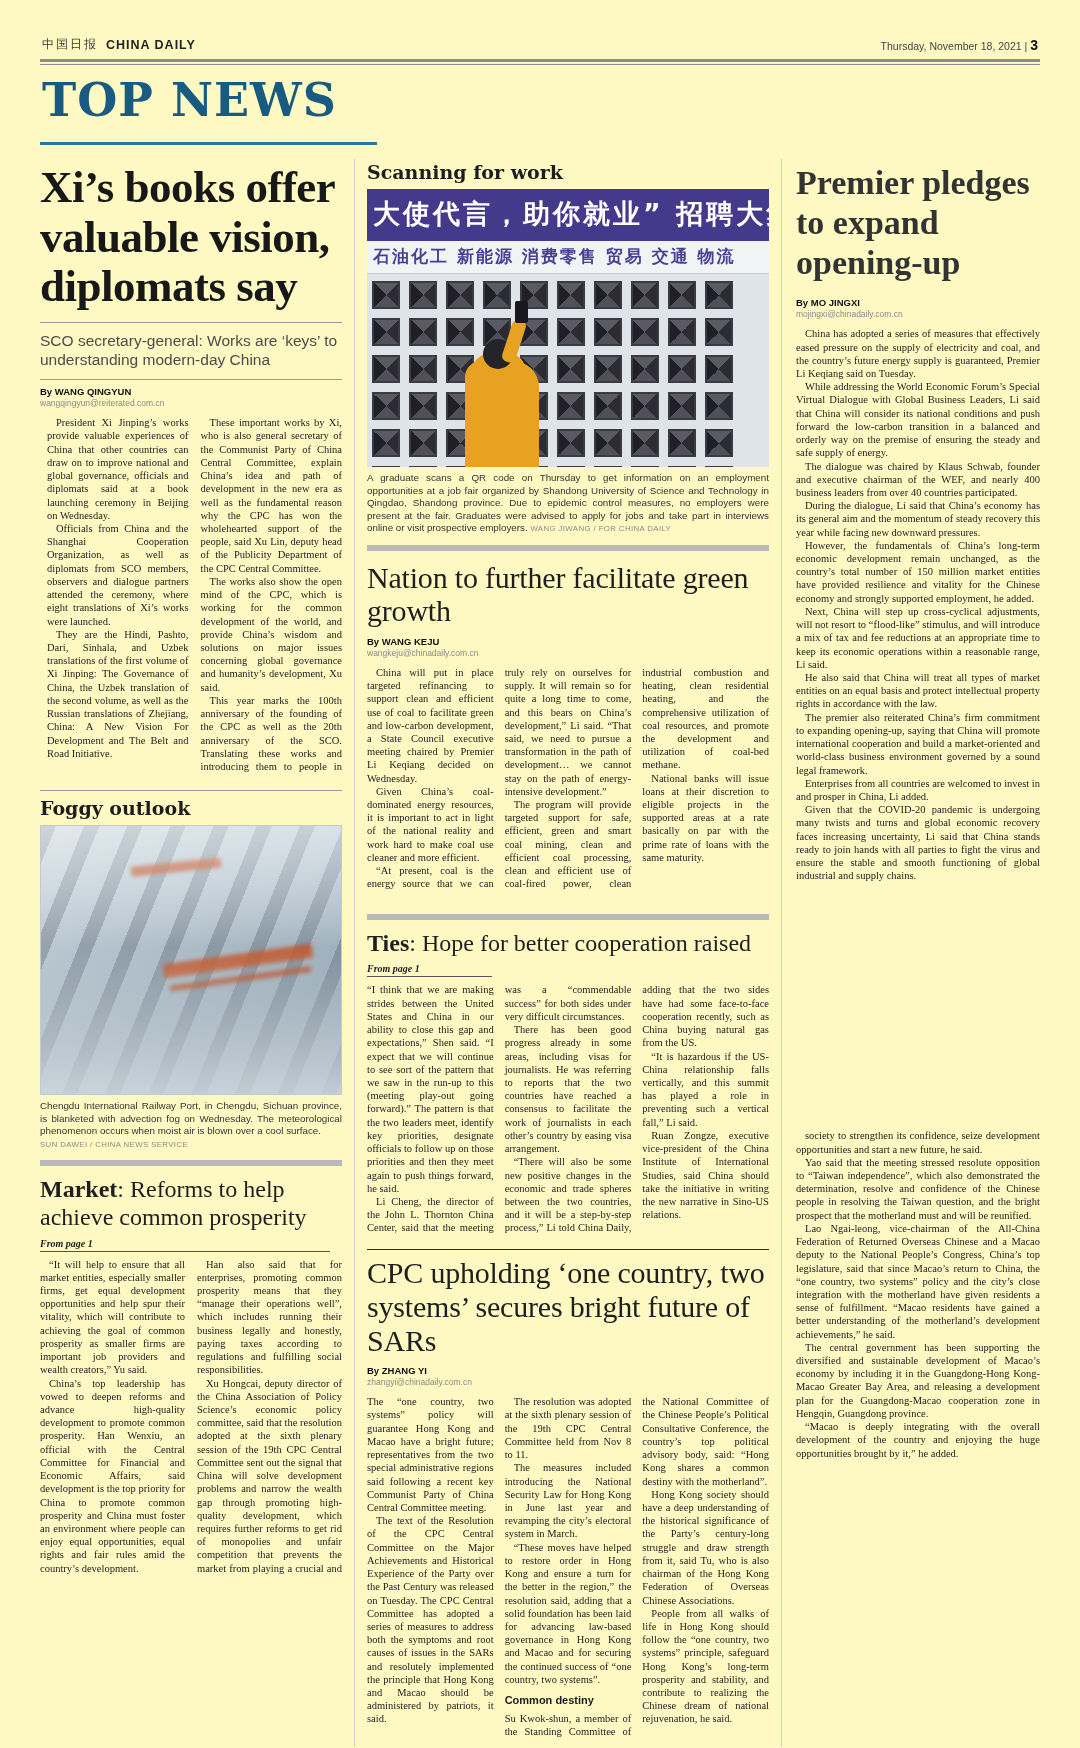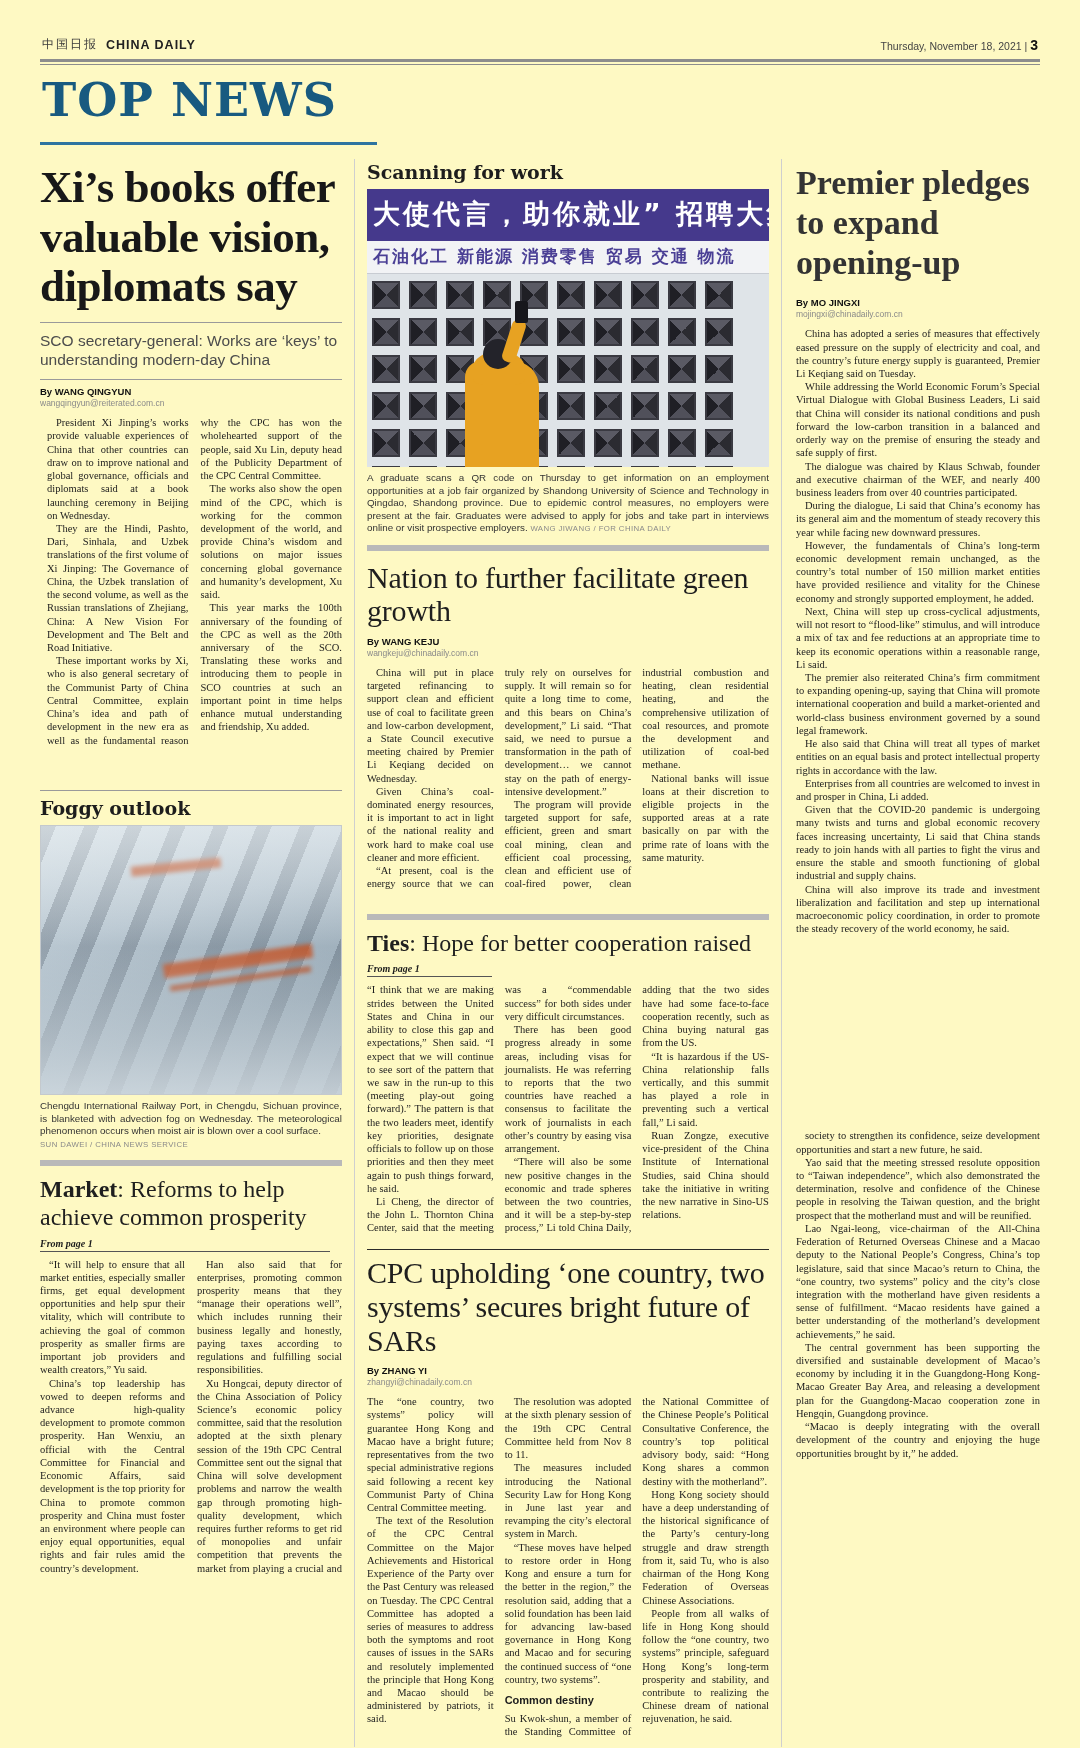--- a/index.html
+++ b/index.html
@@ -108,20 +108,21 @@
       <div class="col-left">
         <article>
           <h1 class="main-head">Xi’s books offer valuable vision, diplomats say</h1>
           <hr class="thin-rule">
           <div class="standfirst">SCO secretary-general:  Works are ‘keys’ to understanding modern-day China</div>
           <hr class="thin-rule">
           <div class="byline">By WANG QINGYUN</div>
           <div class="byline-mail">wangqingyun@reiterated.com.cn</div>
           <div class="body cols2 clip" style="height:362px;margin-left:7px;">
               <p>President Xi Jinping’s works provide valuable experiences of China that other countries can draw on to improve national and global governance, officials and diplomats said at a book launching ceremony in Beijing on Wednesday.</p>
+              <p>Officials from China and the Shanghai Cooperation Organization, as well as diplomats from SCO members, observers and dialogue partners attended the ceremony, where eight translations of Xi’s works were launched.</p>
               <p>They are the Hindi, Pashto, Dari, Sinhala, and Uzbek translations of the first volume of Xi Jinping: The Governance of China, the Uzbek translation of the second volume, as well as the Russian translations of Zhejiang, China: A New Vision For Development and The Belt and Road Initiative.</p>
               <p>These important works by Xi, who is also general secretary of the Communist Party of China Central Committee, explain China’s idea and path of development in the new era as well as the fundamental reason why the CPC has won the wholehearted support of the people, said Xu Lin, deputy head of the Publicity Department of the CPC Central Committee.</p>
               <p>The works also show the open mind of the CPC, which is working for the common development of the world, and provide China’s wisdom and solutions on major issues concerning global governance and humanity’s development, Xu said.</p>
               <p>This year marks the 100th anniversary of the founding of the CPC as well as the 20th anniversary of the SCO. Translating these works and introducing them to people in SCO countries at such an important point in time helps enhance mutual understanding and friendship, Xu added.</p>
             </div>
         </article>
 
         <hr class="thin-rule" style="margin-top:12px;">
         <section>
           <div class="feature-title">Foggy outlook</div>
@@ -288,30 +289,29 @@
         </article>
       </div>
 
       <div class="col-right">
         <article>
           <h2 style="font-size:34px;font-weight:bold;color:#333;line-height:1.18;margin:4px 0 14px 0;">Premier pledges to expand opening-up</h2>
           <div class="byline">By MO JINGXI</div>
           <div class="byline-mail">mojingxi@chinadaily.com.cn</div>
           <div class="body clip" style="height:788px;">
               <p>China has adopted a series of measures that effectively eased pressure on the supply of electricity and coal, and the country’s future energy supply is guaranteed, Premier Li Keqiang said on Tuesday.</p>
-              <p>While addressing the World Economic Forum’s Special Virtual Dialogue with Global Business Leaders, Li said that China will consider its national conditions and push forward the low-carbon transition in a balanced and orderly way on the premise of ensuring the steady and safe supply of first.</p>
+              <p>While addressing the World Economic Forum’s Special Virtual Dialogue with Global Business Leaders, Li said that China will consider its national conditions and push forward the low-carbon transition in a balanced and orderly way on the premise of ensuring the steady and safe supply of energy.</p>
               <p>The dialogue was chaired by Klaus Schwab, founder and executive chairman of the WEF, and nearly 400 business leaders from over 40 countries participated.</p>
               <p>During the dialogue, Li said that China’s economy has its general aim and the momentum of steady recovery this year while facing new downward pressures.</p>
               <p>However, the fundamentals of China’s long-term economic development remain unchanged, as the country’s total number of 150 million market entities have provided resilience and vitality for the Chinese economy and strongly supported employment, he added.</p>
               <p>Next, China will step up cross-cyclical adjustments, will not resort to “flood-like” stimulus, and will introduce a mix of tax and fee reductions at an appropriate time to keep its economic operations within a reasonable range, Li said.</p>
+              <p>He also said that China will treat all types of market entities on an equal basis and protect intellectual property rights in accordance with the law.</p>
               <p>The premier also reiterated China’s firm commitment to expanding opening-up, saying that China will promote international cooperation and build a market-oriented and world-class business environment governed by a sound legal framework.</p>
-              <p>He also said that China will treat all types of market entities on an equal basis and protect intellectual property rights in accordance with the law.</p>
               <p>Enterprises from all countries are welcomed to invest in and prosper in China, Li added.</p>
               <p>Given that the COVID-20 pandemic is undergoing many twists and turns and global economic recovery faces increasing uncertainty, Li said that China stands ready to join hands with all parties to fight the virus and ensure the stable and smooth functioning of global industrial and supply chains.</p>
-              <p>China will also improve its trade and investment liberalization and facilitation and step up international macroeconomic policy coordination, in order to promote the steady recovery of the world economy, he said.</p>
             </div>
         </article>
         <div class="body clip" style="height:560px;margin-top:14px;">
             <p>society to strengthen its confidence, seize development opportunities and start a new future, he said.</p>
             <p>Yao said that the meeting stressed resolute opposition to “Taiwan independence”, which also demonstrated the determination, resolve and confidence of the Chinese people in resolving the Taiwan question, and the bright prospect that the motherland must and will be reunified.</p>
             <p>Lao Ngai-leong, vice-chairman of the All-China Federation of Returned Overseas Chinese and a Macao deputy to the National People’s Congress, China’s top legislature, said that since Macao’s return to China, the “one country, two systems” policy and the city’s close integration with the motherland have given residents a sense of fulfillment. “Macao residents have gained a better understanding of the motherland’s development achievements,” he said.</p>
             <p>The central government has been supporting the diversified and sustainable development of Macao’s economy by including it in the Guangdong-Hong Kong-Macao Greater Bay Area, and releasing a development plan for the Guangdong-Macao cooperation zone in Hengqin, Guangdong province.</p>
             <p>“Macao is deeply integrating with the overall development of the country and enjoying the huge opportunities brought by it,” he added.</p>
           </div>
       </div>

